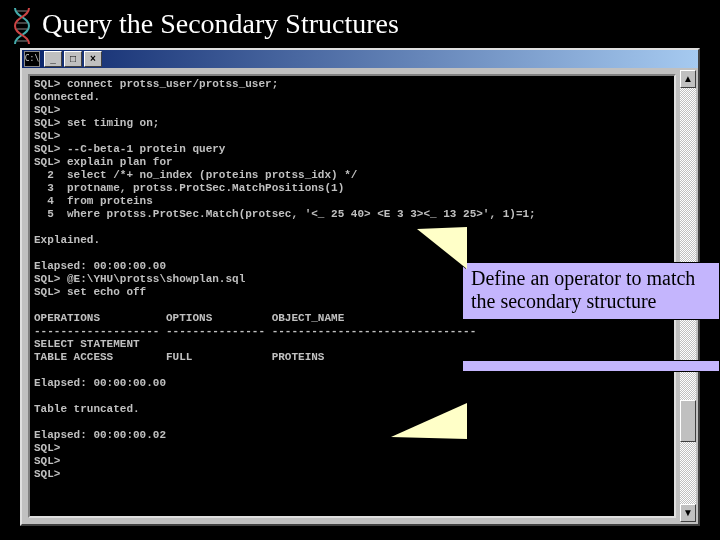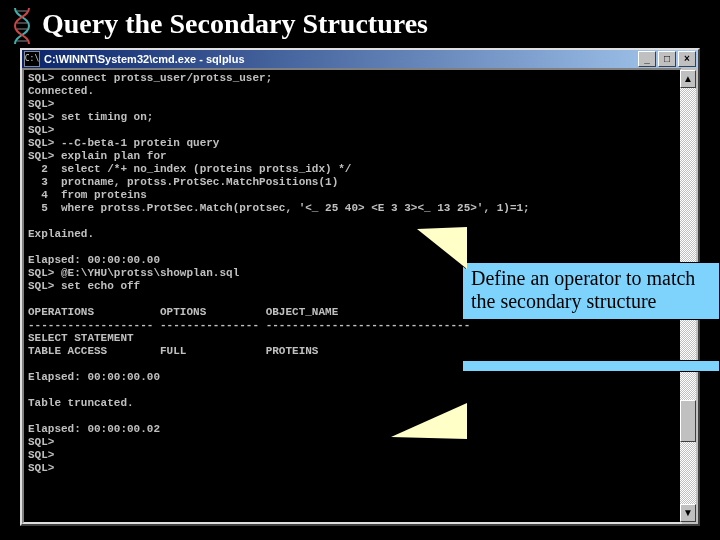--- a/index.html
+++ b/index.html
@@ -1,30 +1,30 @@
 <!DOCTYPE html>
 <html><head>
 <meta charset="utf-8">
 <style>
 html,body{margin:0;padding:0;width:720px;height:540px;background:#000;font-family:"Times New Roman",serif;overflow:hidden}
-.slide-title{color:#fff;font-weight:bold;font-size:28px;padding:8px 0 6px 42px}
+.slide-title{color:#fff;font-weight:normal;font-size:28px;padding:8px 0 6px 42px}
 .dna-deco{position:absolute;left:12px;top:8px;width:20px;height:36px}
 .window{position:absolute;left:20px;top:48px;width:680px;height:478px;background:#c0c0c0;border:2px solid #dfdfdf;border-right-color:#404040;border-bottom-color:#404040;box-sizing:border-box}
 .titlebar{height:18px;background:linear-gradient(to right,#0a246a,#a6caf0);display:flex;align-items:center;padding:0 2px;color:#fff;font:11px/1 "Tahoma",sans-serif}
 .titlebar .icon{width:14px;height:14px;background:#000;border:1px solid #888;margin-right:4px;display:flex;align-items:center;justify-content:center;font:8px/1 monospace;color:#ccc}
 .titlebar .title-text{flex:1;font-weight:bold;white-space:nowrap;overflow:hidden}
 .titlebar .btns{display:flex;gap:2px}
 .titlebar .btn{width:16px;height:14px;background:#c0c0c0;border:1px solid #fff;border-right-color:#404040;border-bottom-color:#404040;display:flex;align-items:center;justify-content:center;font:bold 10px/1 sans-serif;color:#000}
-.term-area{position:relative;height:calc(100% - 18px);background:#c0c0c0;padding:0;box-sizing:border-box}
+.term-area{position:relative;height:calc(100% - 18px);background:#c0c0c0;padding:6px;box-sizing:border-box}
 .term{width:calc(100% - 16px);height:100%;background:#000;border:2px solid #808080;border-right-color:#dfdfdf;border-bottom-color:#dfdfdf;box-sizing:border-box;padding:2px 4px;color:#c0c0c0;font:bold 11px/13px "Lucida Console","Courier New",monospace;white-space:pre;overflow:hidden}
 .scrollbar{position:absolute;right:2px;top:2px;bottom:2px;width:16px;background:#c0c0c0;display:flex;flex-direction:column}
 .sb-btn{height:16px;background:#c0c0c0;border:1px solid #fff;border-right-color:#404040;border-bottom-color:#404040;display:flex;align-items:center;justify-content:center;font:10px/1 sans-serif;color:#000}
 .sb-track{flex:1;background:repeating-conic-gradient(#c0c0c0 0 25%,#fff 25% 50%);background-size:2px 2px;position:relative}
 .sb-thumb{position:absolute;left:0;right:0;top:75%;height:40px;background:#c0c0c0;border:1px solid #fff;border-right-color:#404040;border-bottom-color:#404040}
-.callout{position:absolute;background:#7dd3fc;border:1px solid #000;font:20px/1.15 "Times New Roman",serif;color:#000;padding:4px 8px 6px 8px}
+.callout{position:absolute;background:#c4b5fd;border:1px solid #000;font:20px/1.15 "Times New Roman",serif;color:#000;padding:4px 8px 6px 8px}
 .callout .tail{position:absolute;width:0;height:0}
 #c1{left:462px;top:262px;width:240px}
 #c1 .tail{left:-46px;top:-36px;border-right:50px solid #ffffc8;border-top:2px solid transparent;border-bottom:40px solid transparent;filter:drop-shadow(-1px 0 0 #000) drop-shadow(0 -1px 0 #000)}
 #c2{left:462px;top:360px;width:240px}
 #c2 .tail{left:-72px;top:42px;border-right:76px solid #ffffc8;border-top:34px solid transparent;border-bottom:2px solid transparent;filter:drop-shadow(-1px 0 0 #000) drop-shadow(0 1px 0 #000)}
 </style>
 </head>
 <body>
 
 <svg class="dna-deco" viewBox="0 0 20 36">
@@ -34,21 +34,20 @@
     <line x1="5" y1="15" x2="15" y2="15" stroke="#888"></line>
   <line x1="5" y1="21" x2="15" y2="21" stroke="#888"></line>
     <line x1="5" y1="33" x2="15" y2="33" stroke="#888"></line>
 </svg>
 
 <div class="slide-title">Query the Secondary Structures</div>
 
 <div class="window">
   <div class="titlebar">
     <div class="icon">C:\</div>
-    <div class="title-text">C:\WINNT\System32\cmd.exe - sqlplus</div>
     <div class="btns">
       <div class="btn">_</div>
       <div class="btn">□</div>
       <div class="btn">×</div>
     </div>
   </div>
   <div class="term-area">
     <div class="term">SQL&gt; connect protss_user/protss_user;
 Connected.
 SQL&gt;

